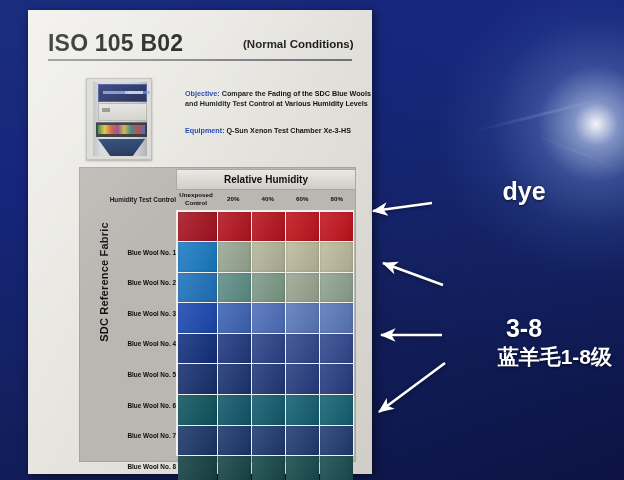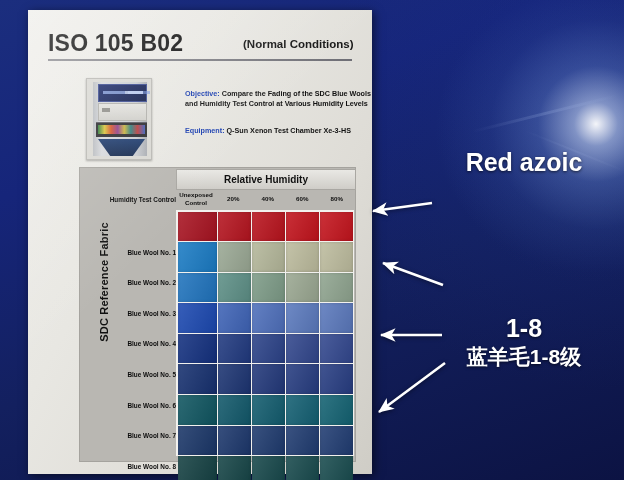--- a/index.html
+++ b/index.html
@@ -104,21 +104,21 @@
   .gcell.unexp{flex:0 0 39px;}
   .gcell:after{content:"";position:absolute;inset:0;
      background:linear-gradient(115deg,rgba(255,255,255,.12),rgba(0,0,0,.10));}
 
   
   .callout{position:absolute;text-align:center;color:#fff;font-weight:bold;
      text-shadow:0 1px 3px rgba(0,0,0,.65);}
   #callout-red{left:436px;top:148px;width:176px;font-size:25px;line-height:29px;}
   #callout-red .cn{font-size:21px;line-height:26px;display:block;margin-top:1px;}
   #callout-blue{left:436px;top:285px;width:176px;font-size:25px;line-height:29px;}
-  #callout-blue .cn{font-size:21px;line-height:26px;display:block;margin-top:1px;}
+  #callout-blue .cn{font-size:21px;line-height:26px;display:block;margin-top:1px;text-align:right;}
 
   svg.arrows{position:absolute;left:0;top:0;width:624px;height:480px;pointer-events:none;}
 </style>
 </head>
 <body>
 
 <div id="stage">
 
   <div class="flare-streak" style="left:470px;top:112px;width:150px;height:3px;transform:rotate(-14deg);"></div>
   <div class="flare-streak" style="left:520px;top:150px;width:110px;height:2px;transform:rotate(22deg);opacity:.5;"></div>
@@ -233,26 +233,27 @@
               <div class="gcell" style="background: rgb(23, 73, 76);"></div>
               <div class="gcell" style="background: rgb(24, 75, 78);"></div>
             </div>
           </div>
       </div>
 
     </div>
   </div>
 
   <div class="callout" id="callout-red">
-    <span>Red azoic</span><br>
+    <br>
+    <span>dye</span>
   </div>
 
   <div class="callout" id="callout-blue">
     <br>
-    <span>1-8</span>
+    <span>3-8</span>
     <span class="cn">蓝羊毛1-8级</span>
   </div>
 
   <svg class="arrows" viewBox="0 0 624 480">
     <defs>
       <marker id="ah" markerWidth="7" markerHeight="7" refX="5.6" refY="3" orient="auto">
         <path d="M6,3 L0,0.4 L1.6,3 L0,5.6 Z" fill="#ffffff"></path>
       </marker>
     </defs>
     <g stroke="#ffffff" stroke-width="2.6" fill="none" marker-end="url(#ah)" style="filter:drop-shadow(0 1px 2px rgba(0,0,0,.5))">

